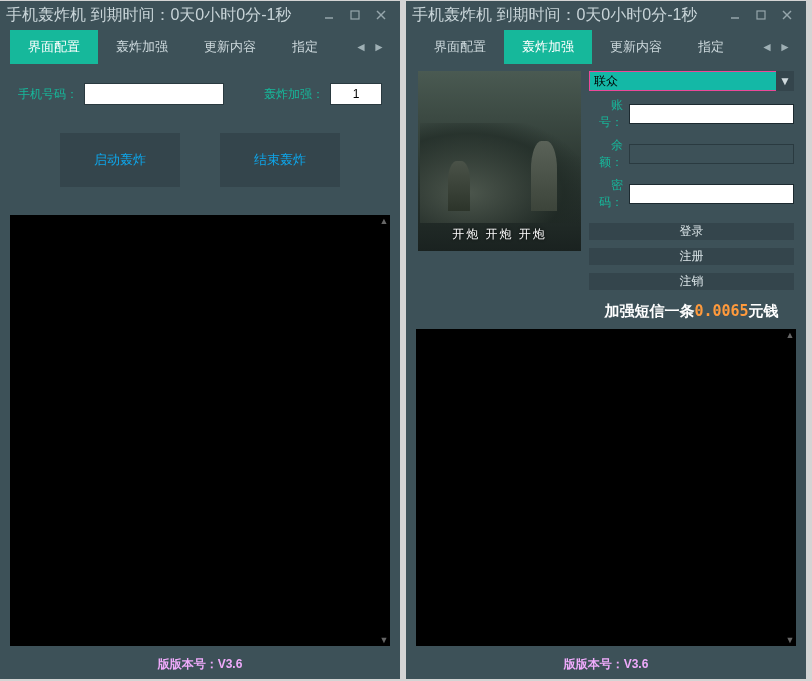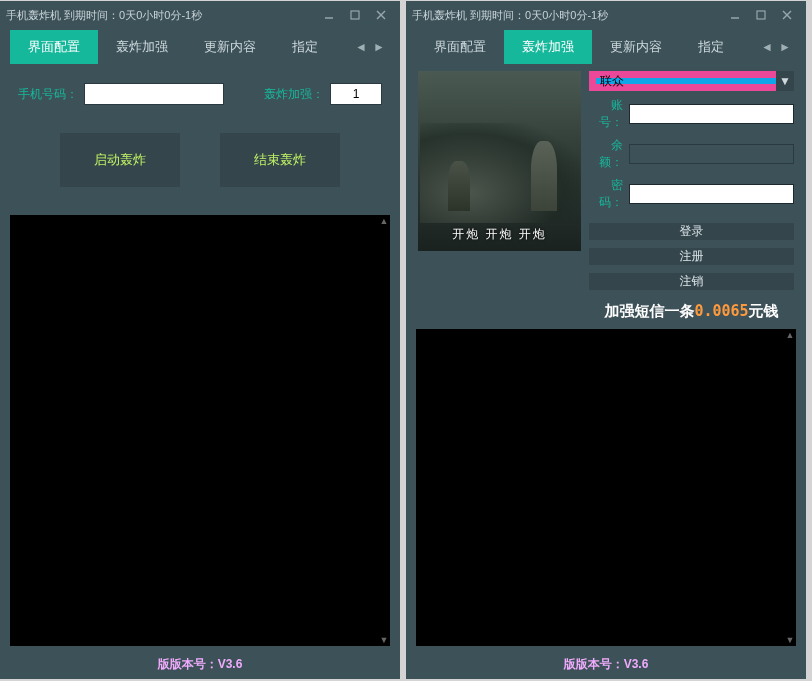--- a/index.html
+++ b/index.html
@@ -21,21 +21,21 @@
   display: flex;
   flex-direction: column;
   position: relative;
 }
 .titlebar {
   height: 28px;
   display: flex;
   align-items: center;
   padding: 0 6px;
   color: #c8d4d8;
-  font-size: 11px;
+  font-size: 16px;
 }
 .titlebar .title { flex: 1; white-space: nowrap; overflow: hidden; }
 .wincontrols { display: flex; }
 .winbtn {
   width: 26px; height: 20px;
   display: flex; align-items: center; justify-content: center;
   color: #96a6ab; cursor: pointer;
 }
 .winbtn svg { width: 12px; height: 12px; }
 .tabs {
@@ -64,21 +64,21 @@
 }
 .lbl { color: #16b89b; font-size: 12px; }
 .txtin {
   background: #fff; border: 1px solid #2a3a40;
   height: 22px; padding: 0 4px; font-size: 12px;
 }
 .phone-in { width: 140px; }
 .count-in { width: 52px; text-align: center; }
 .btn-row { display: flex; gap: 40px; justify-content: center; padding: 20px 10px 24px; }
 .bigbtn {
-  background: #34454c; color: #bef264;
+  background: #34454c; color: #0ea5e9;
   width: 120px; height: 54px;
   display: flex; align-items: center; justify-content: center;
   font-size: 13px; cursor: pointer; border: none;
 }
 .blackbox {
   background: #000; flex: 1; margin: 4px 2px 6px; position: relative;
 }
 .scroll-ind {
   position: absolute; right: 1px; width: 10px; height: 10px;
   display: flex; align-items: center; justify-content: center;
@@ -110,22 +110,22 @@
 .soldier2 {
   position: absolute; bottom: 40px; left: 30px;
   width: 22px; height: 50px;
   background: linear-gradient(#4a5248,#2c342a);
   border-radius: 40% 40% 0 0;
 }
 .sub { position: absolute; bottom: 8px; width: 100%; text-align: center; color: #fff; font-size: 12px; letter-spacing: 2px; text-shadow: 0 0 3px #000; }
 .form-side { flex: 1; display: flex; flex-direction: column; gap: 6px; }
 .select-row { position: relative; }
 .select-box {
-  background: #0ea5e9; height: 20px; width: 100%;
-  border: 7px solid #ec4899; padding: 0 4px; font-size: 12px;
+  background: #14b8a6; height: 20px; width: 100%;
+  border: 1px solid #ec4899; padding: 0 4px; font-size: 12px;
   display: flex; align-items: center;
 }
 .select-arrow {
   position: absolute; right: 0; top: 0;
   width: 18px; height: 20px; background: #34454c;
   display: flex; align-items: center; justify-content: center;
   color: #cfd9dc;
 }
 .form-row { display: flex; align-items: center; gap: 6px; }
 .form-row .lbl { width: 34px; text-align: right; }

